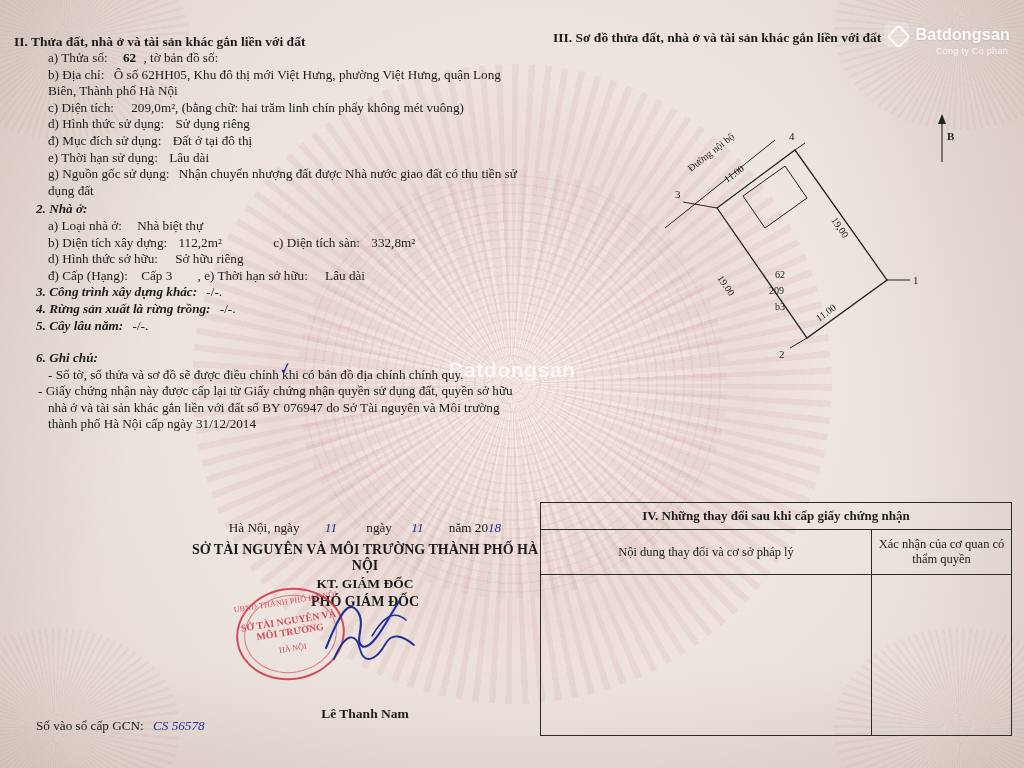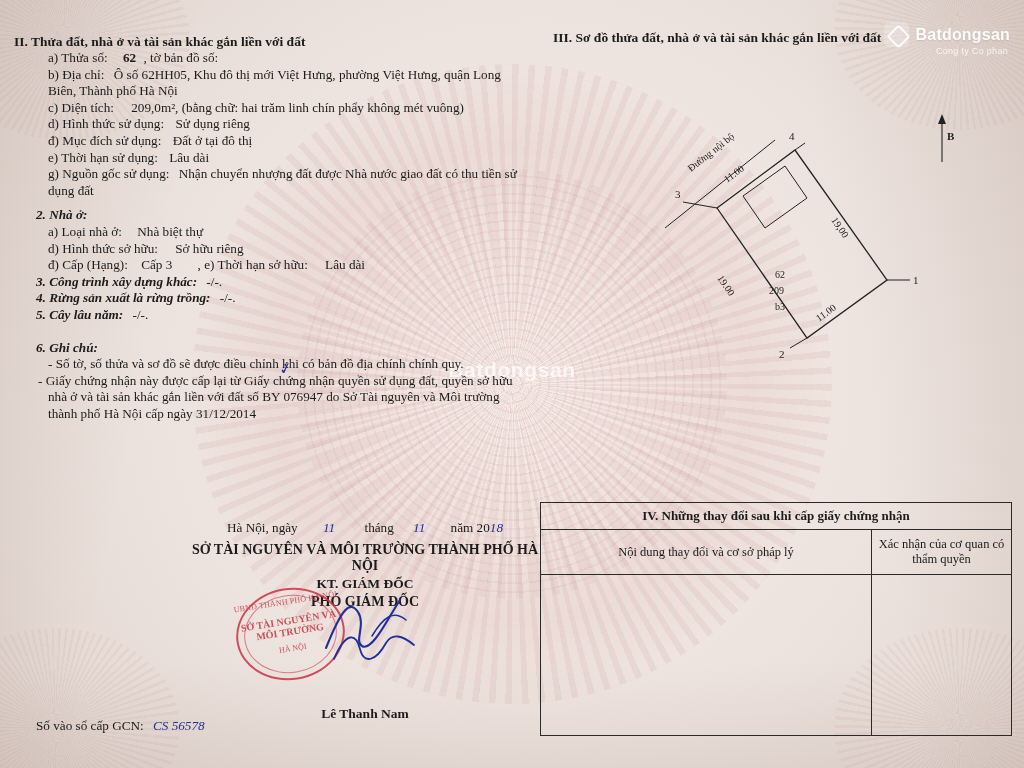--- a/index.html
+++ b/index.html
@@ -210,27 +210,33 @@
     <div class="t indent2">
       <span>e) Thời hạn sử dụng:</span>
       <span style="margin-left:8px;">Lâu dài</span>
     </div>
 
     <div class="t indent2">
       <span>g) Nguồn gốc sử dụng:</span>
       <span style="margin-left:6px;">Nhận chuyển nhượng đất được Nhà nước giao đất có thu tiền sử dụng đất</span>
     </div>
 
-    <div class="t it b indent1" style="margin-top:8px;font-style:italic;">2. Nhà ở:</div>
+    <div class="t it b indent1" style="margin-top:2px;font-style:italic;">2. Nhà ở:</div>
 
     <div class="t indent2">
       <span>a) Loại nhà ở:</span>
       <span style="margin-left:12px;">Nhà biệt thự</span>
     </div>
 
+    <div class="t indent2">
+      <span>b) Diện tích xây dựng:</span>
+      <span style="margin-left:8px;">112,2m²</span>
+      <span style="margin-left:48px;">c) Diện tích sàn:</span>
+      <span style="margin-left:8px;">332,8m²</span>
+    </div>
 
     <div class="t indent2">
       <span>d) Hình thức sở hữu:</span>
       <span style="margin-left:14px;">Sở hữu riêng</span>
     </div>
 
     <div class="t indent2">
       <span>đ) Cấp (Hạng):</span>
       <span style="margin-left:10px;">Cấp 3</span>
       <span style="margin-left:22px;">, e) Thời hạn sở hữu:</span>
@@ -300,21 +306,21 @@
       <text x="120" y="168" class="plot-label-sm">62</text>
       <text x="114" y="184" class="plot-label-sm">209</text>
       <text x="120" y="200" class="plot-label-sm">b3</text>
     </svg>
   </div>
 
   <div id="sign">
     <div class="line1">
       <span>Hà Nội, ngày</span>
       <span class="ink" style="margin:0 26px 0 22px;font-style:italic;">11</span>
-      <span>tháng</span>
+      <span>ngày</span>
       <span class="ink" style="margin:0 22px 0 16px;font-style:italic;">11</span>
       <span>năm 20</span><span class="ink" style="font-style:italic;">18</span>
     </div>
     <div class="line2">SỞ TÀI NGUYÊN VÀ MÔI TRƯỜNG THÀNH PHỐ HÀ NỘI</div>
     <div class="line3">KT. GIÁM ĐỐC</div>
     <div class="line4">PHÓ GIÁM ĐỐC</div>
     <div class="name">Lê Thanh Nam</div>
   </div>
 
   <div id="seal">

